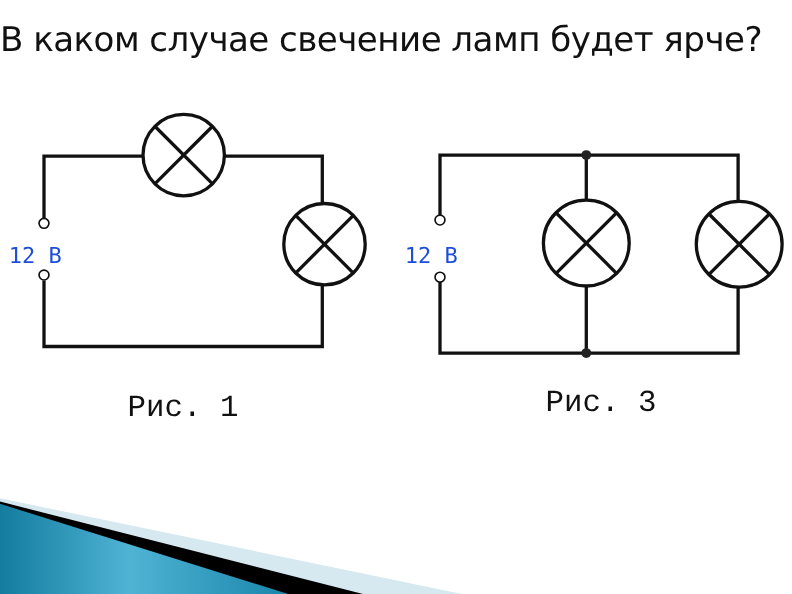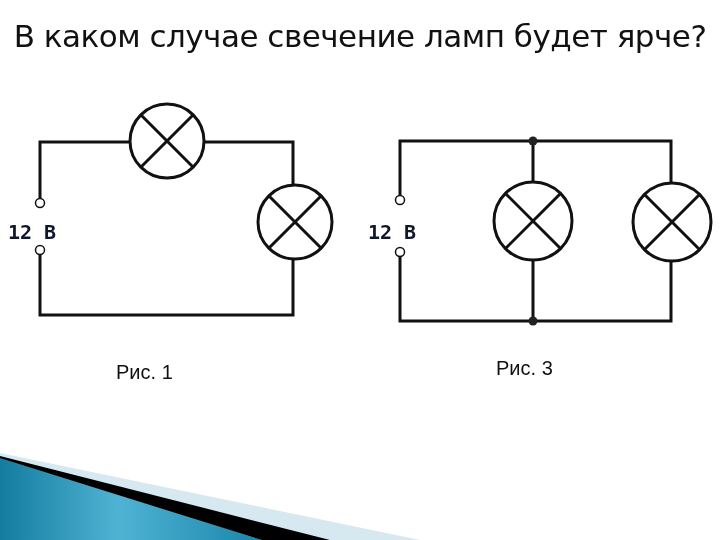--- a/index.html
+++ b/index.html
@@ -1,27 +1,27 @@
 <!DOCTYPE html>
 <html><head>
 <meta charset="utf-8">
 <style>
   html, body { margin: 0; padding: 0; }
   body { width: 720px; height: 540px; background: #ffffff; position: relative; overflow: hidden; }
   .title {
-    position: absolute; left: 0; top: 18px; width: 720px; text-align: center;
+    position: absolute; left: 0; top: 18px; width: 720px; 
     font-family: "DejaVu Sans", sans-serif; font-size: 31px; color: #111; letter-spacing: -0.5px;
   }
   svg.canvas { position: absolute; left: 0; top: 0; }
   .volt {
-    position: absolute; font-family: "DejaVu Sans Mono", monospace; font-weight: bold;
-    font-size: 20px; color: #0f172a; line-height: 20px;
+    position: absolute; font-family: "DejaVu Sans Mono", monospace; font-weight: normal;
+    font-size: 20px; color: #1d4ed8; line-height: 20px;
   }
   .fig {
-    position: absolute; font-family: Liberation Sans, sans-serif; font-size: 20px; color: #111;
+    position: absolute; font-family: Liberation Mono, monospace; font-size: 28px; color: #111;
     line-height: 20px;
   }
 </style>
 </head>
 <body>
 
 <div class="title">В каком случае свечение ламп будет ярче?</div>
 
 <svg class="canvas" width="720" height="540" viewBox="0 0 720 540">
   <defs>

